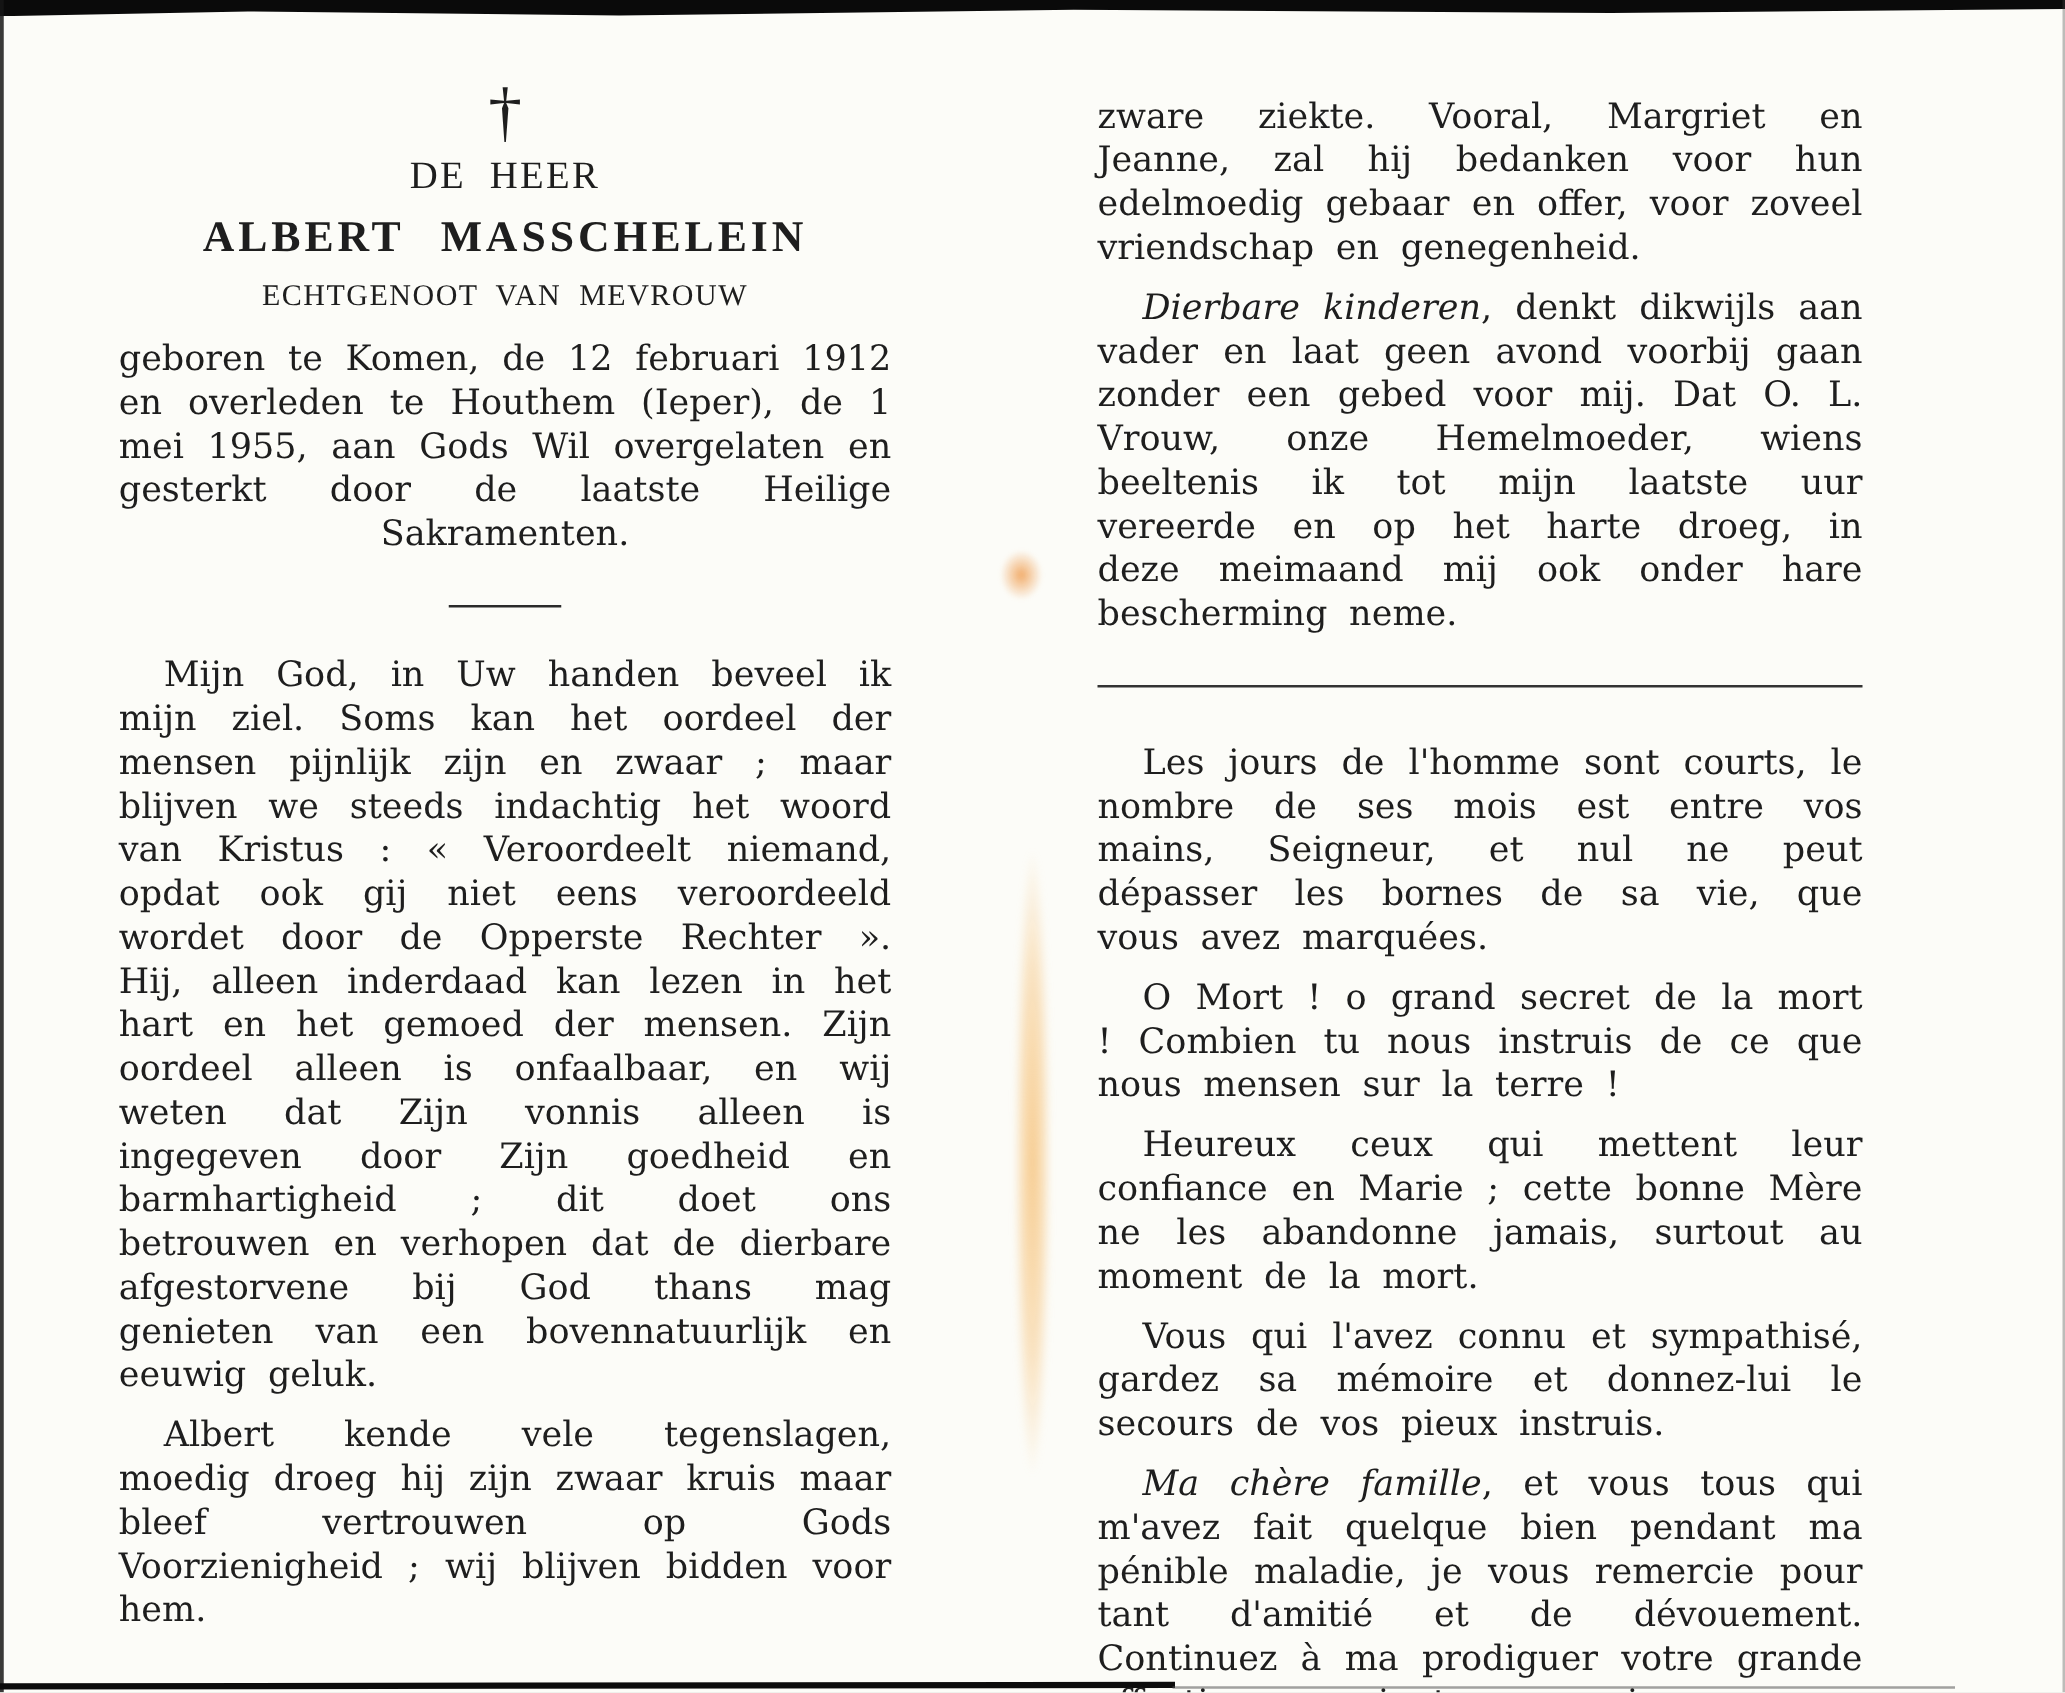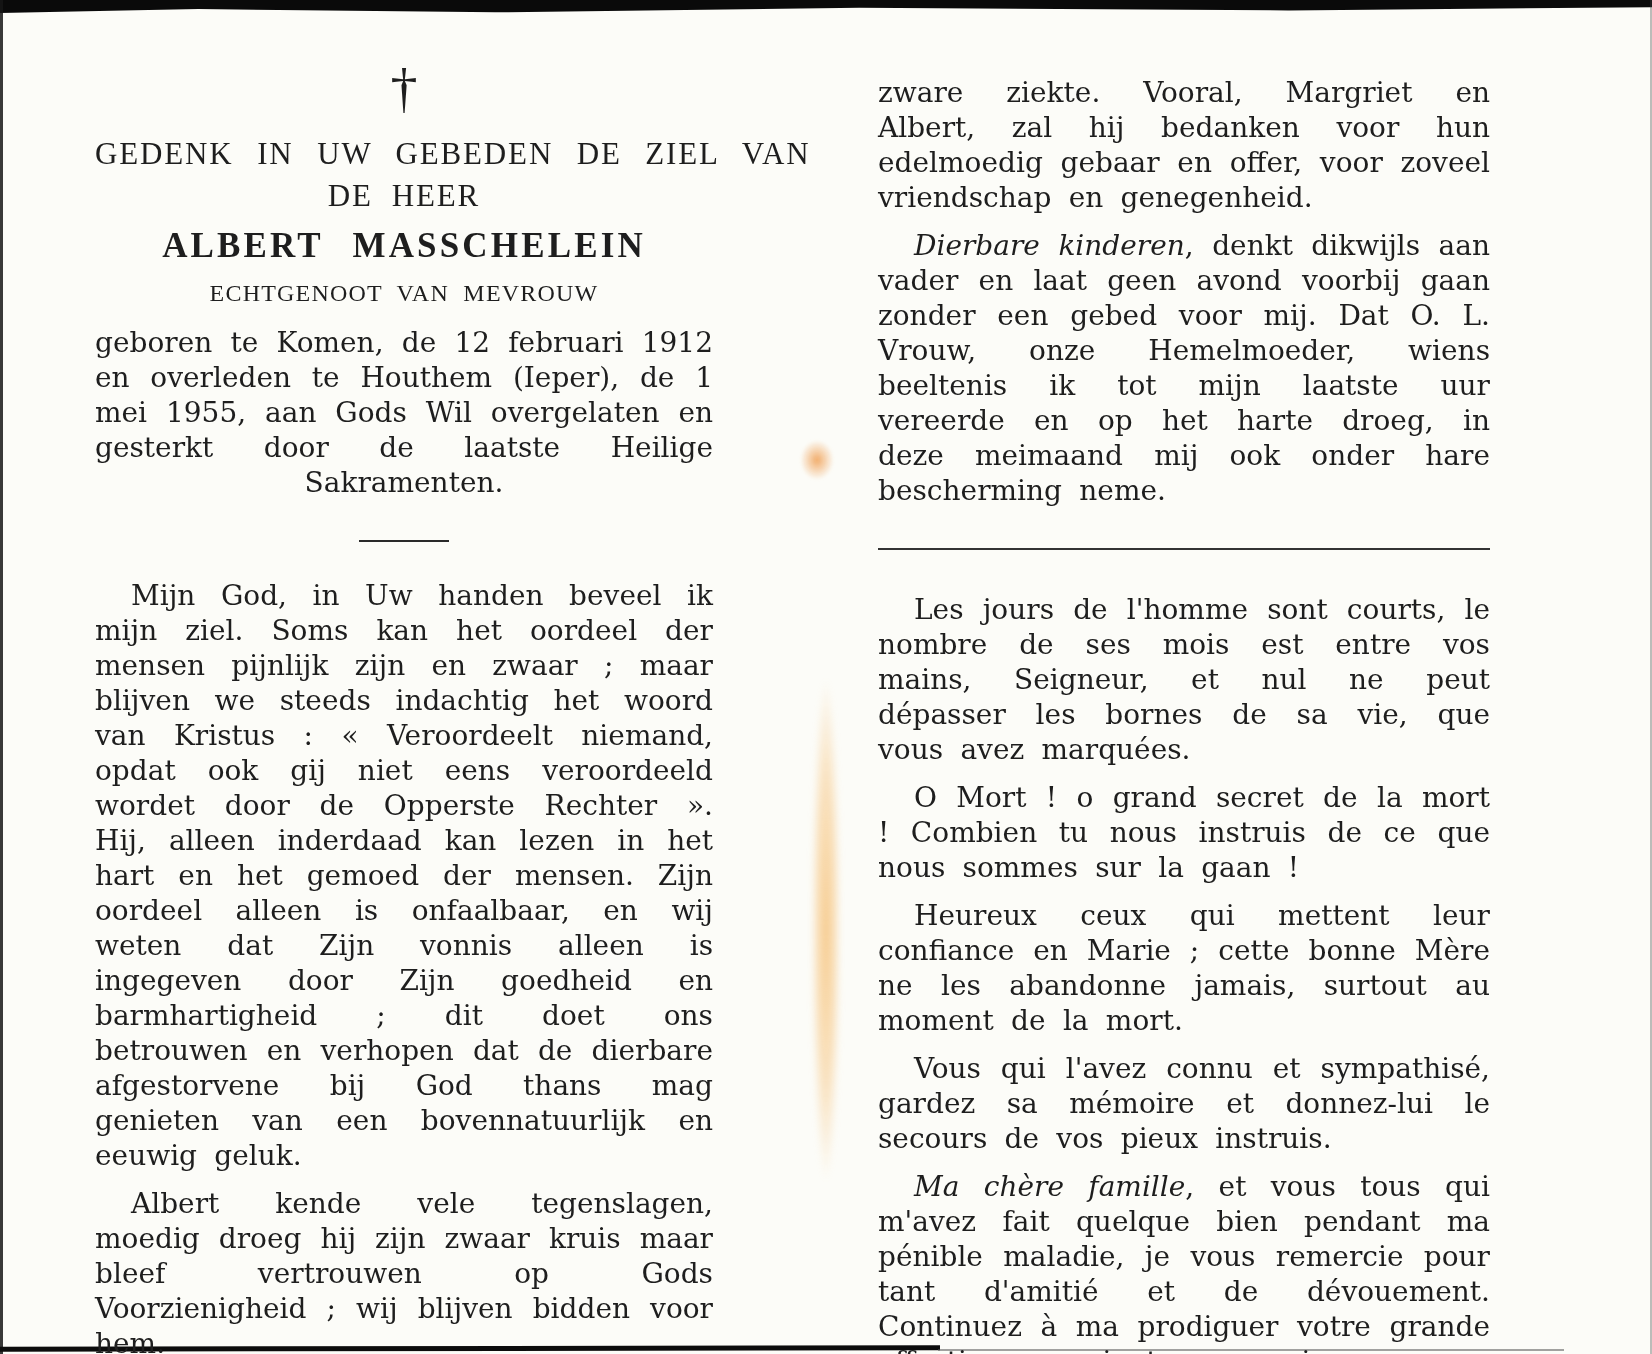--- a/index.html
+++ b/index.html
@@ -64,36 +64,35 @@
   <div class="edge-top"></div>
   <div class="edge-left"></div>
   <div class="edge-right"></div>
   <div class="edge-bottom-left"></div>
   <div class="edge-bottom-right"></div>
   <div class="stain-dot"></div>
   <div class="stain-band"></div>
 
   <div class="col" id="left-col">
     <span class="cross">†</span>
-    <div class="inv1">GEDENK IN UW GEBEDEN DE ZIEL VAN</div>
     <div class="inv2">DE HEER</div>
     <div class="name">ALBERT MASSCHELEIN</div>
     <div class="spouse-intro">ECHTGENOOT VAN MEVROUW</div>
     <p class="bodytxt vital">geboren te Komen, de 12 februari 1912 en overleden te Houthem (Ieper), de 1 mei 1955, aan Gods Wil overgelaten en gesterkt door de laatste Heilige Sakramenten.</p>
     <div class="small-rule"></div>
     <p class="bodytxt indent body-start">Mijn God, in Uw handen beveel ik mijn ziel. Soms kan het oordeel der mensen pijnlijk zijn en zwaar ; maar blijven we steeds indachtig het woord van Kristus : « Veroordeelt niemand, opdat ook gij niet eens veroordeeld wordet door de Opperste Rechter ». Hij, alleen inderdaad kan lezen in het hart en het gemoed der mensen. Zijn oordeel alleen is onfaalbaar, en wij weten dat Zijn vonnis alleen is ingegeven door Zijn goedheid en barmhartigheid ; dit doet ons betrouwen en verhopen dat de dierbare afgestorvene bij God thans mag genieten van een bovennatuurlijk en eeuwig geluk.</p>
     <p class="bodytxt indent mt">Albert kende vele tegenslagen, moedig droeg hij zijn zwaar kruis maar bleef vertrouwen op Gods Voorzienigheid ; wij blijven bidden voor hem.</p>
 
   </div>
 
   <div class="col" id="right-col">
-    <p class="bodytxt right-start">zware ziekte. Vooral, Margriet en Albert, zal hij bedanken voor hun edelmoedig gebaar en offer, voor zoveel vriendschap en genegenheid.</p>
+    <p class="bodytxt right-start">zware ziekte. Vooral, Margriet en Jeanne, zal hij bedanken voor hun edelmoedig gebaar en offer, voor zoveel vriendschap en genegenheid.</p>
     <p class="bodytxt indent mt"><span class="ital">Dierbare kinderen</span><span>, denkt dikwijls aan vader en laat geen avond voorbij gaan zonder een gebed voor mij. Dat O. L. Vrouw, onze Hemelmoeder, wiens beeltenis ik tot mijn laatste uur vereerde en op het harte droeg, in deze meimaand mij ook onder hare bescherming neme.</span></p>
     <div class="wide-rule rule-mt1"></div>
     <p class="bodytxt indent after-rule">Les jours de l'homme sont courts, le nombre de ses mois est entre vos mains, Seigneur, et nul ne peut dépasser les bornes de sa vie, que vous avez marquées.</p>
-    <p class="bodytxt indent mt">O Mort !  o grand secret de la mort ! Combien tu nous instruis de ce que nous sommes sur la gaan !</p>
+    <p class="bodytxt indent mt">O Mort !  o grand secret de la mort ! Combien tu nous instruis de ce que nous mensen sur la terre !</p>
     <p class="bodytxt indent mt">Heureux ceux qui mettent leur confiance en Marie ; cette bonne Mère ne les abandonne jamais, surtout au moment de la mort.</p>
     <p class="bodytxt indent mt">Vous qui l'avez connu et sympathisé, gardez sa mémoire et donnez-lui le secours de vos pieux instruis.</p>
     <p class="bodytxt indent mt"><span class="ital">Ma chère famille</span><span>, et vous tous qui m'avez fait quelque bien pendant ma pénible maladie, je vous remercie pour tant d'amitié et de dévouement. Continuez à ma prodiguer votre grande affection en priant pour moi.</span></p>
 
   </div>
 
 </div>
 
 </body></html>

